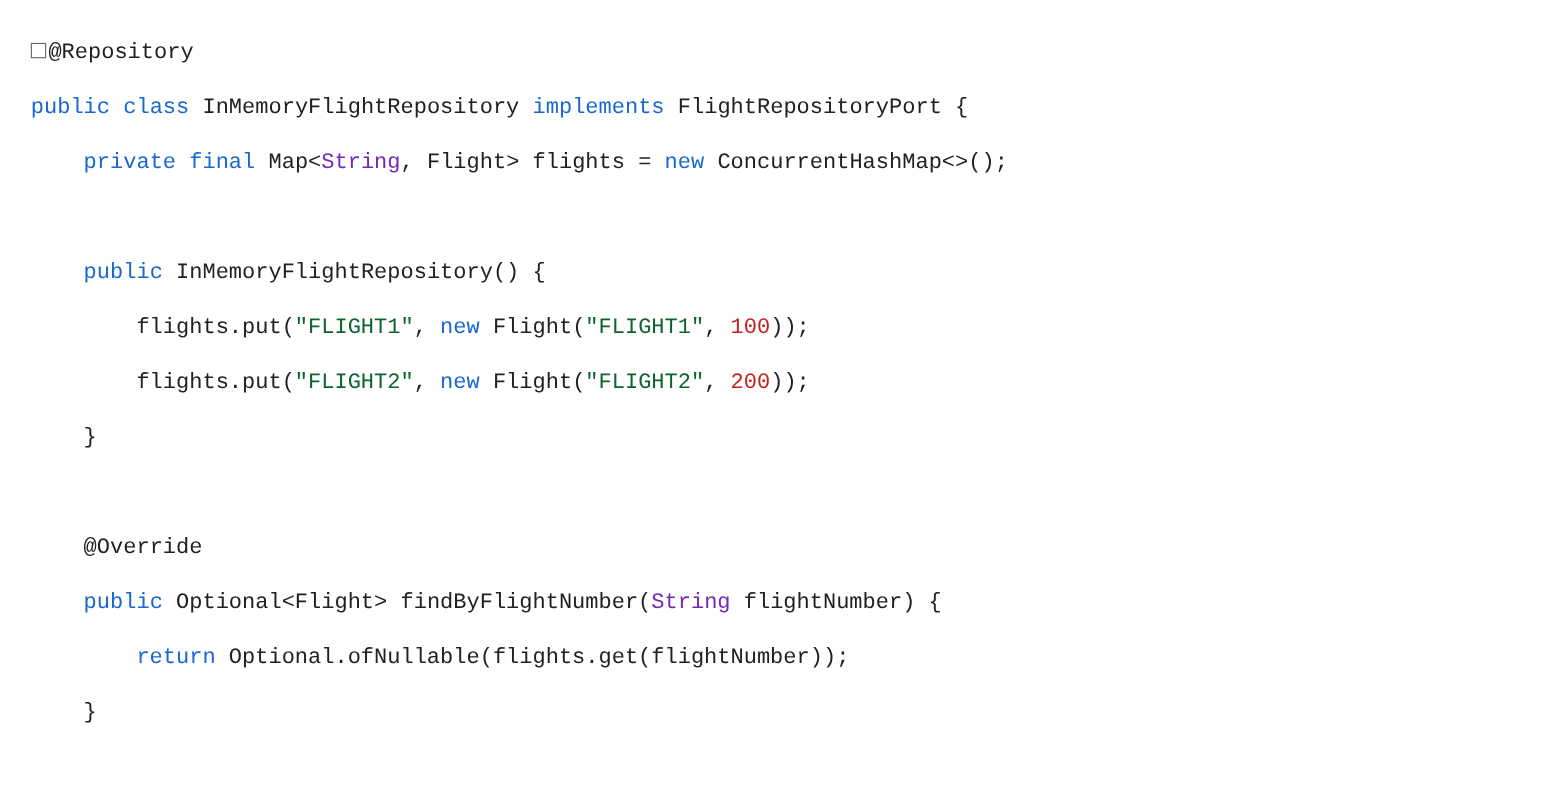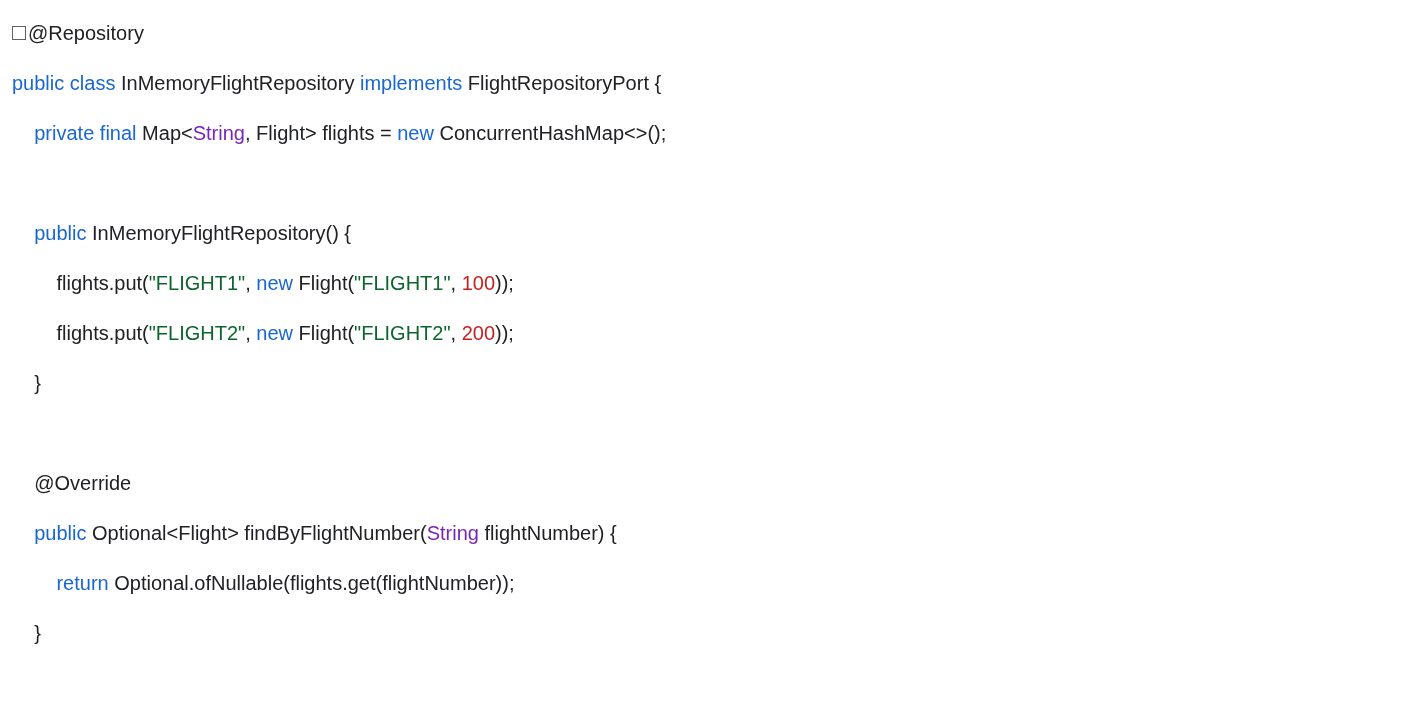--- a/index.html
+++ b/index.html
@@ -9,23 +9,23 @@
   }
   body {
     background: #ffffff;
     font-family: Arial, Helvetica, sans-serif;
     font-size: 20px;
     line-height: 2.5;
     padding: 8px 12px;
     color: #202124;
   }
   pre {
-    font-family: Liberation Sans, sans-serif;
+    font-family: Liberation Mono, monospace;
     white-space: pre;
-    margin: 0;
+    margin: 16px;
   }
   .kw { color: #1967d2; }
   .str { color: #0d652d; }
   .num { color: #c5221f; }
   .type { color: #7627bb; }
   .copy-icon {
     display: inline-block;
     width: 14px;
     height: 14px;
     border: 1.2px solid #5f6368;

